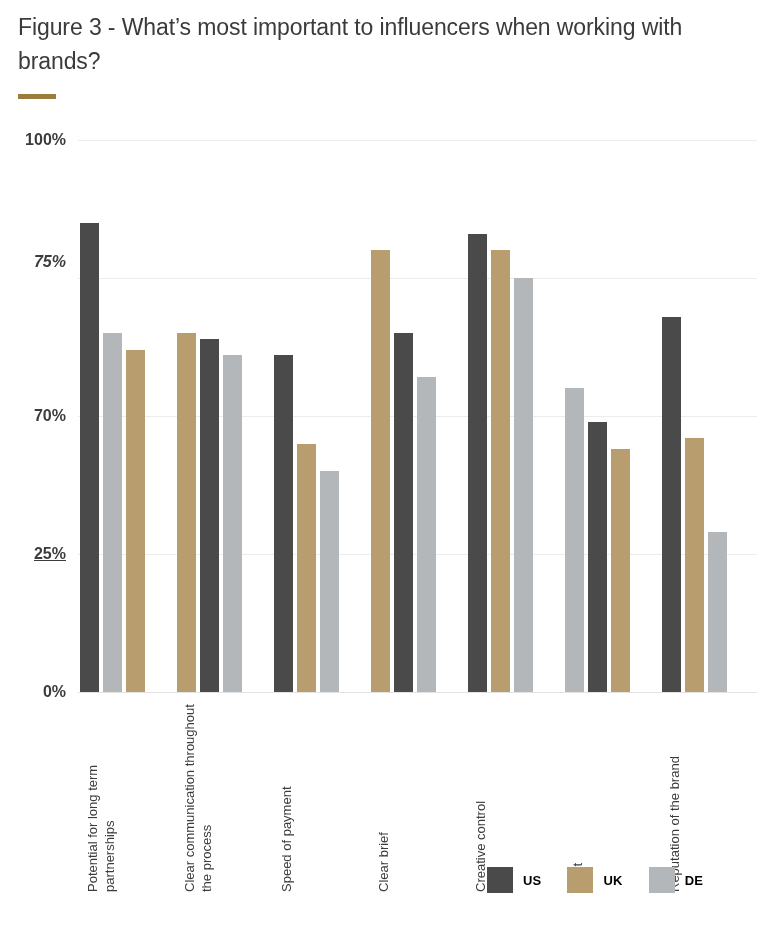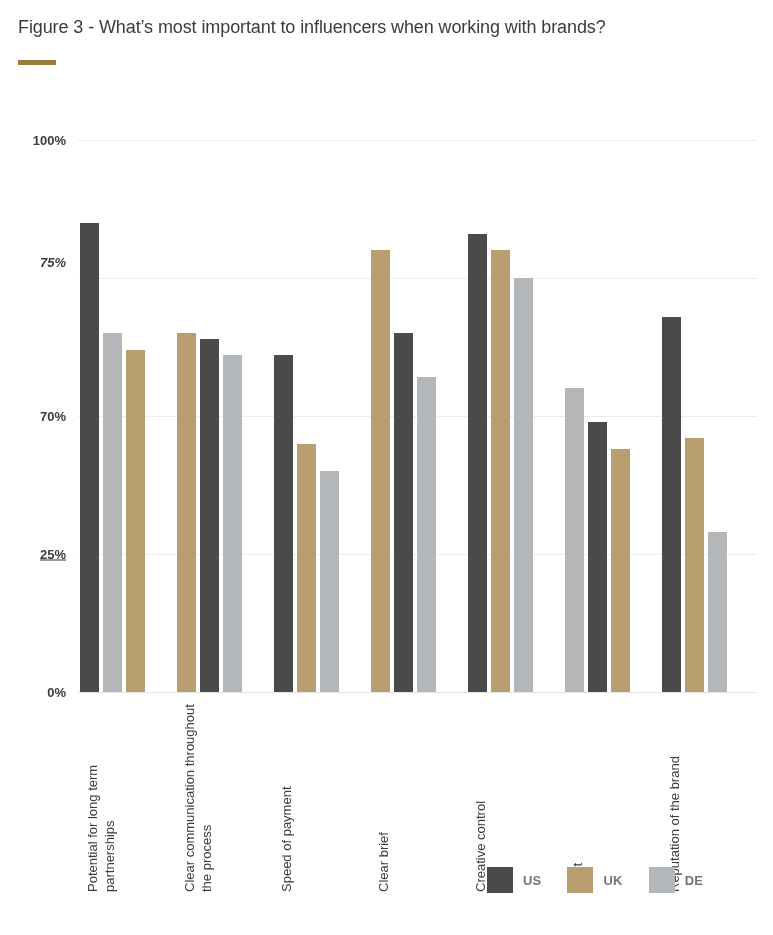--- a/index.html
+++ b/index.html
@@ -17,21 +17,21 @@
   }
 
   
   #title-block {
     position: absolute;
     left: 18px;
     top: 10px;
     width: 720px;
   }
   #chart-title {
-    font-size: 18px;
+    font-size: 23px;
     line-height: 34px;
     font-weight: 400;
     color: #3b3b3b;
     letter-spacing: -0.1px;
     margin: 0;
   }
   #title-accent {
     margin-top: 16px;
     width: 38px;
     height: 5px;
@@ -50,21 +50,21 @@
     position: absolute;
     left: 0;
     top: 0;
     width: 78px;
     height: 552px;
   }
   .y-tick {
     position: absolute;
     right: 12px;
     transform: translateY(-50%);
-    font-size: 13px;
+    font-size: 16px;
     font-weight: 700;
     color: #3c3c3c;
     text-align: right;
     white-space: nowrap;
   }
   #grid-area {
     position: absolute;
     left: 78px;
     top: 0;
     right: 16px;
@@ -152,21 +152,21 @@
     gap: 10px;
   }
   .legend-swatch {
     width: 26px;
     height: 26px;
     display: block;
   }
   .legend-label {
     font-size: 13px;
     font-weight: 700;
-    color: #737373;
+    color: #000000;
     letter-spacing: 0.2px;
   }
 </style>
 </head>
 <body>
 
 <div id="title-block">
   <h1 id="chart-title">Figure 3 - What’s most important to influencers when working with brands?</h1>
   <div id="title-accent"></div>
 </div>

